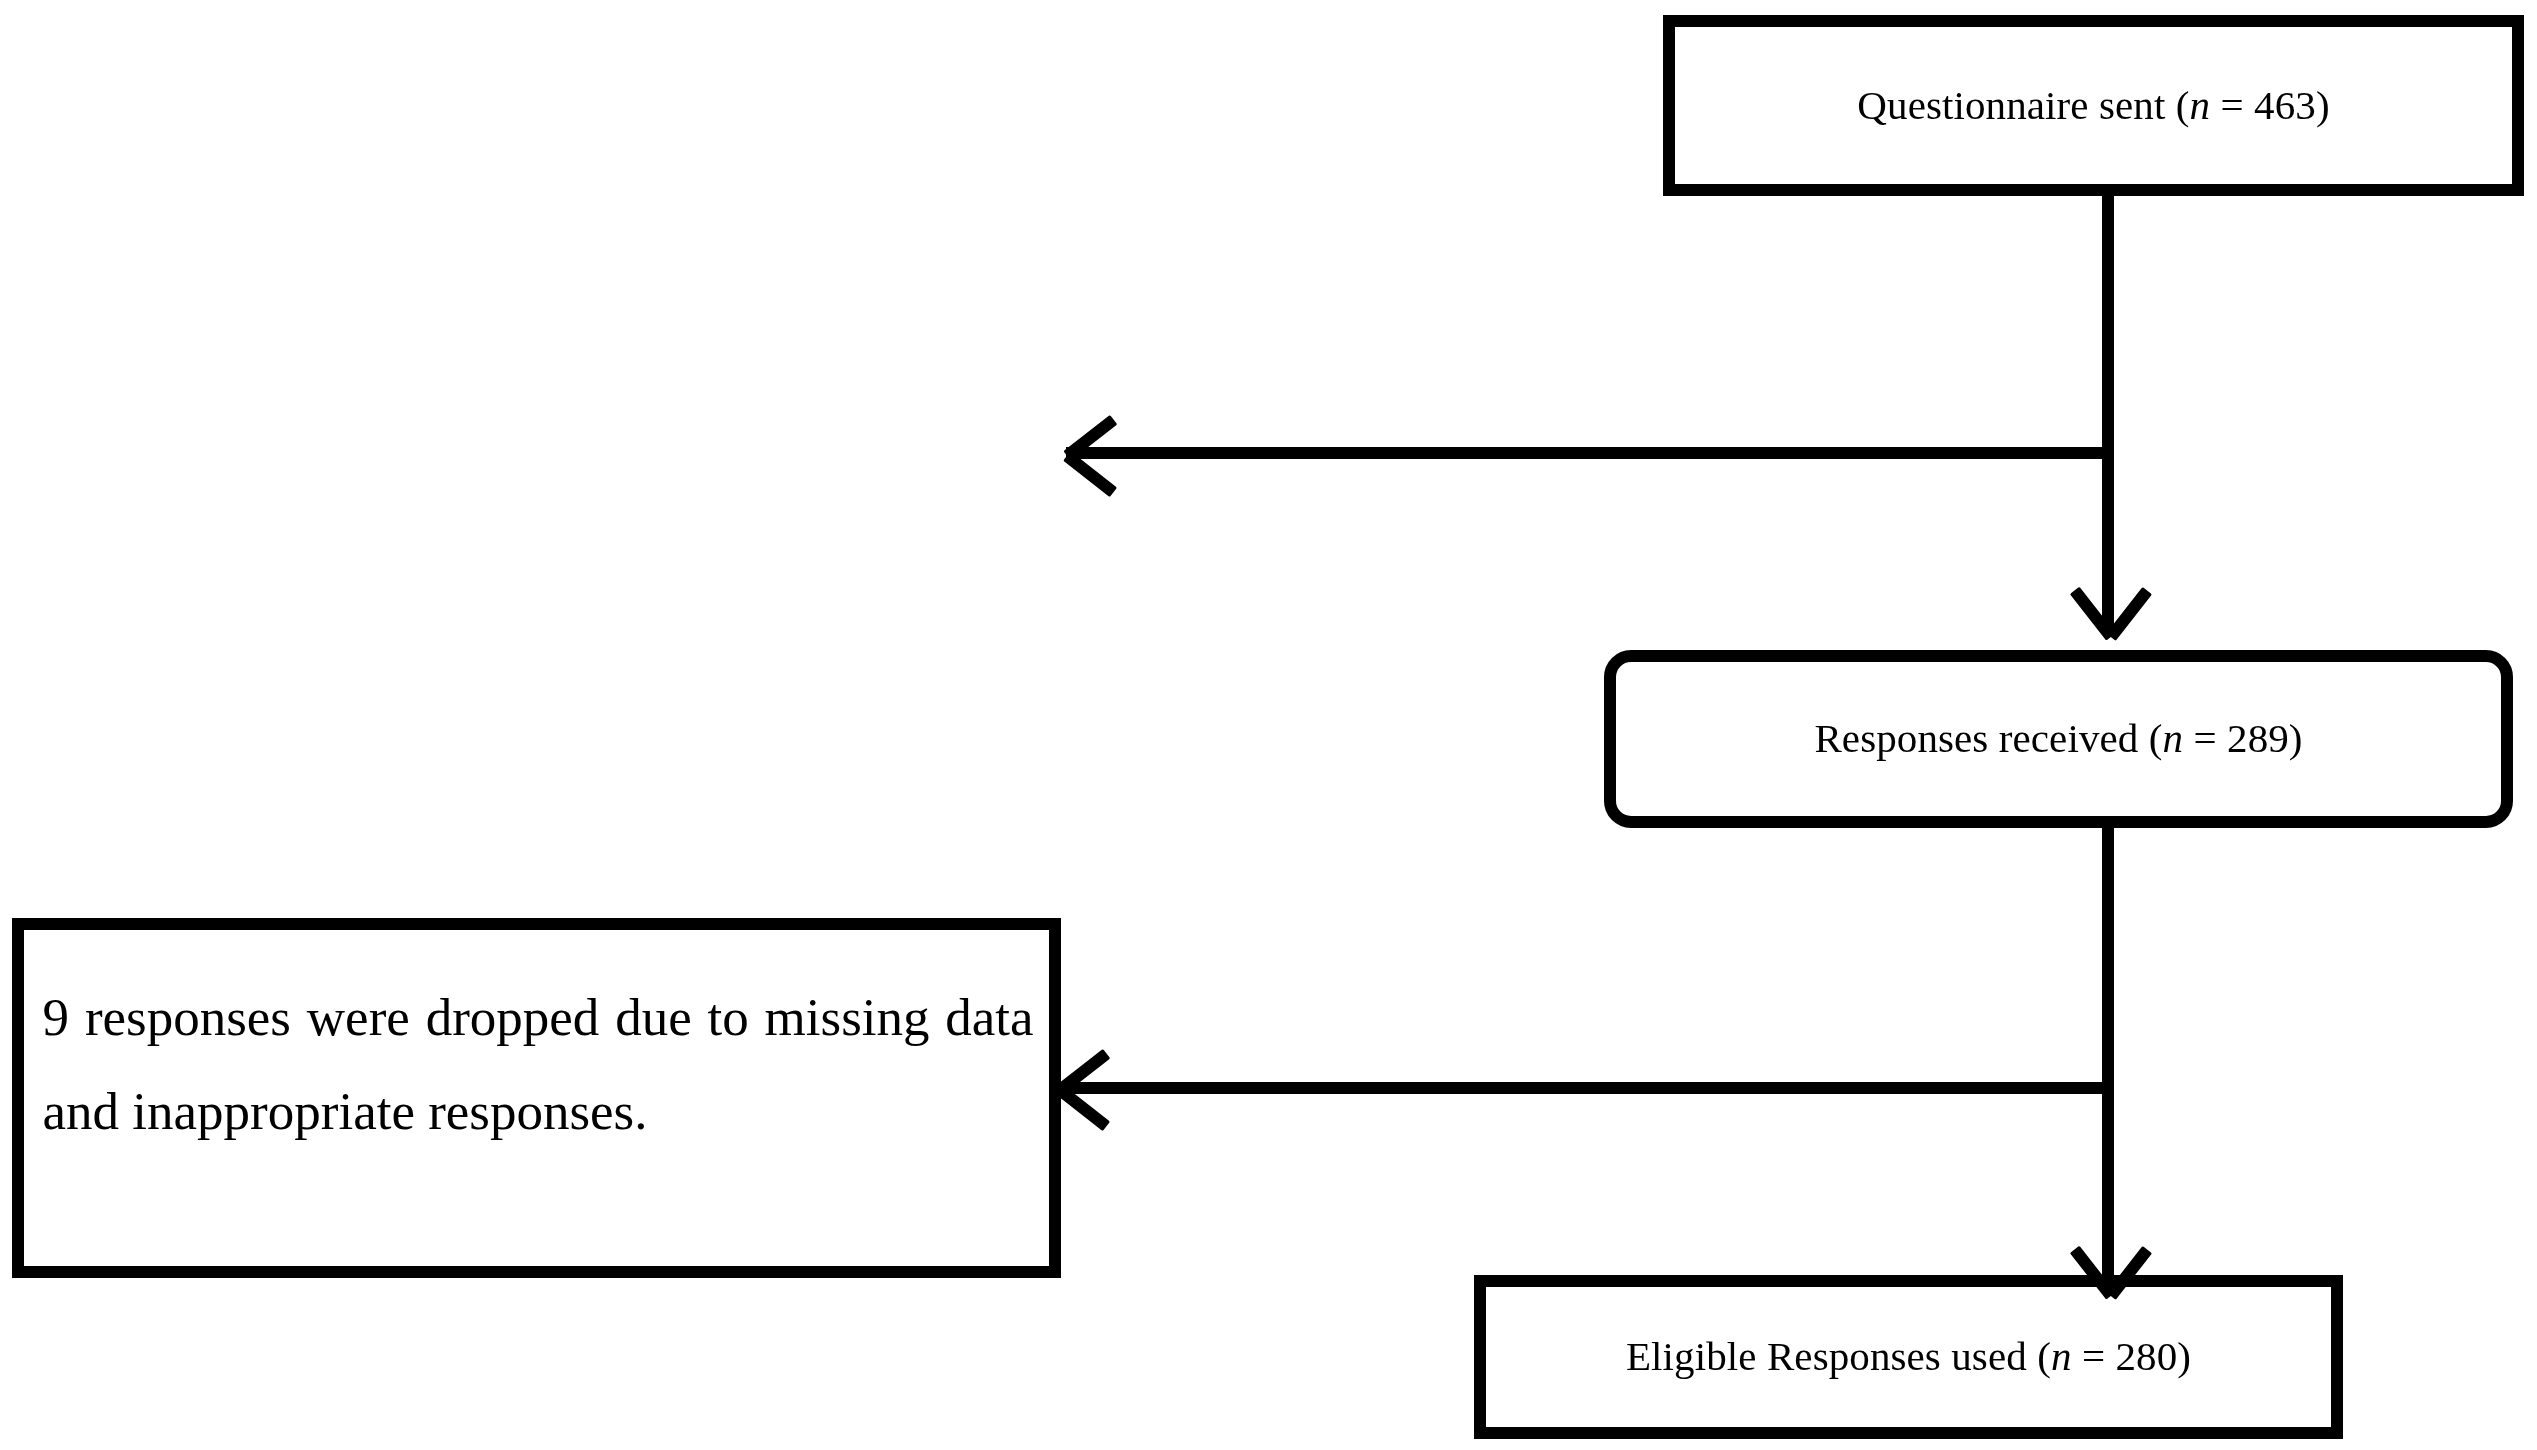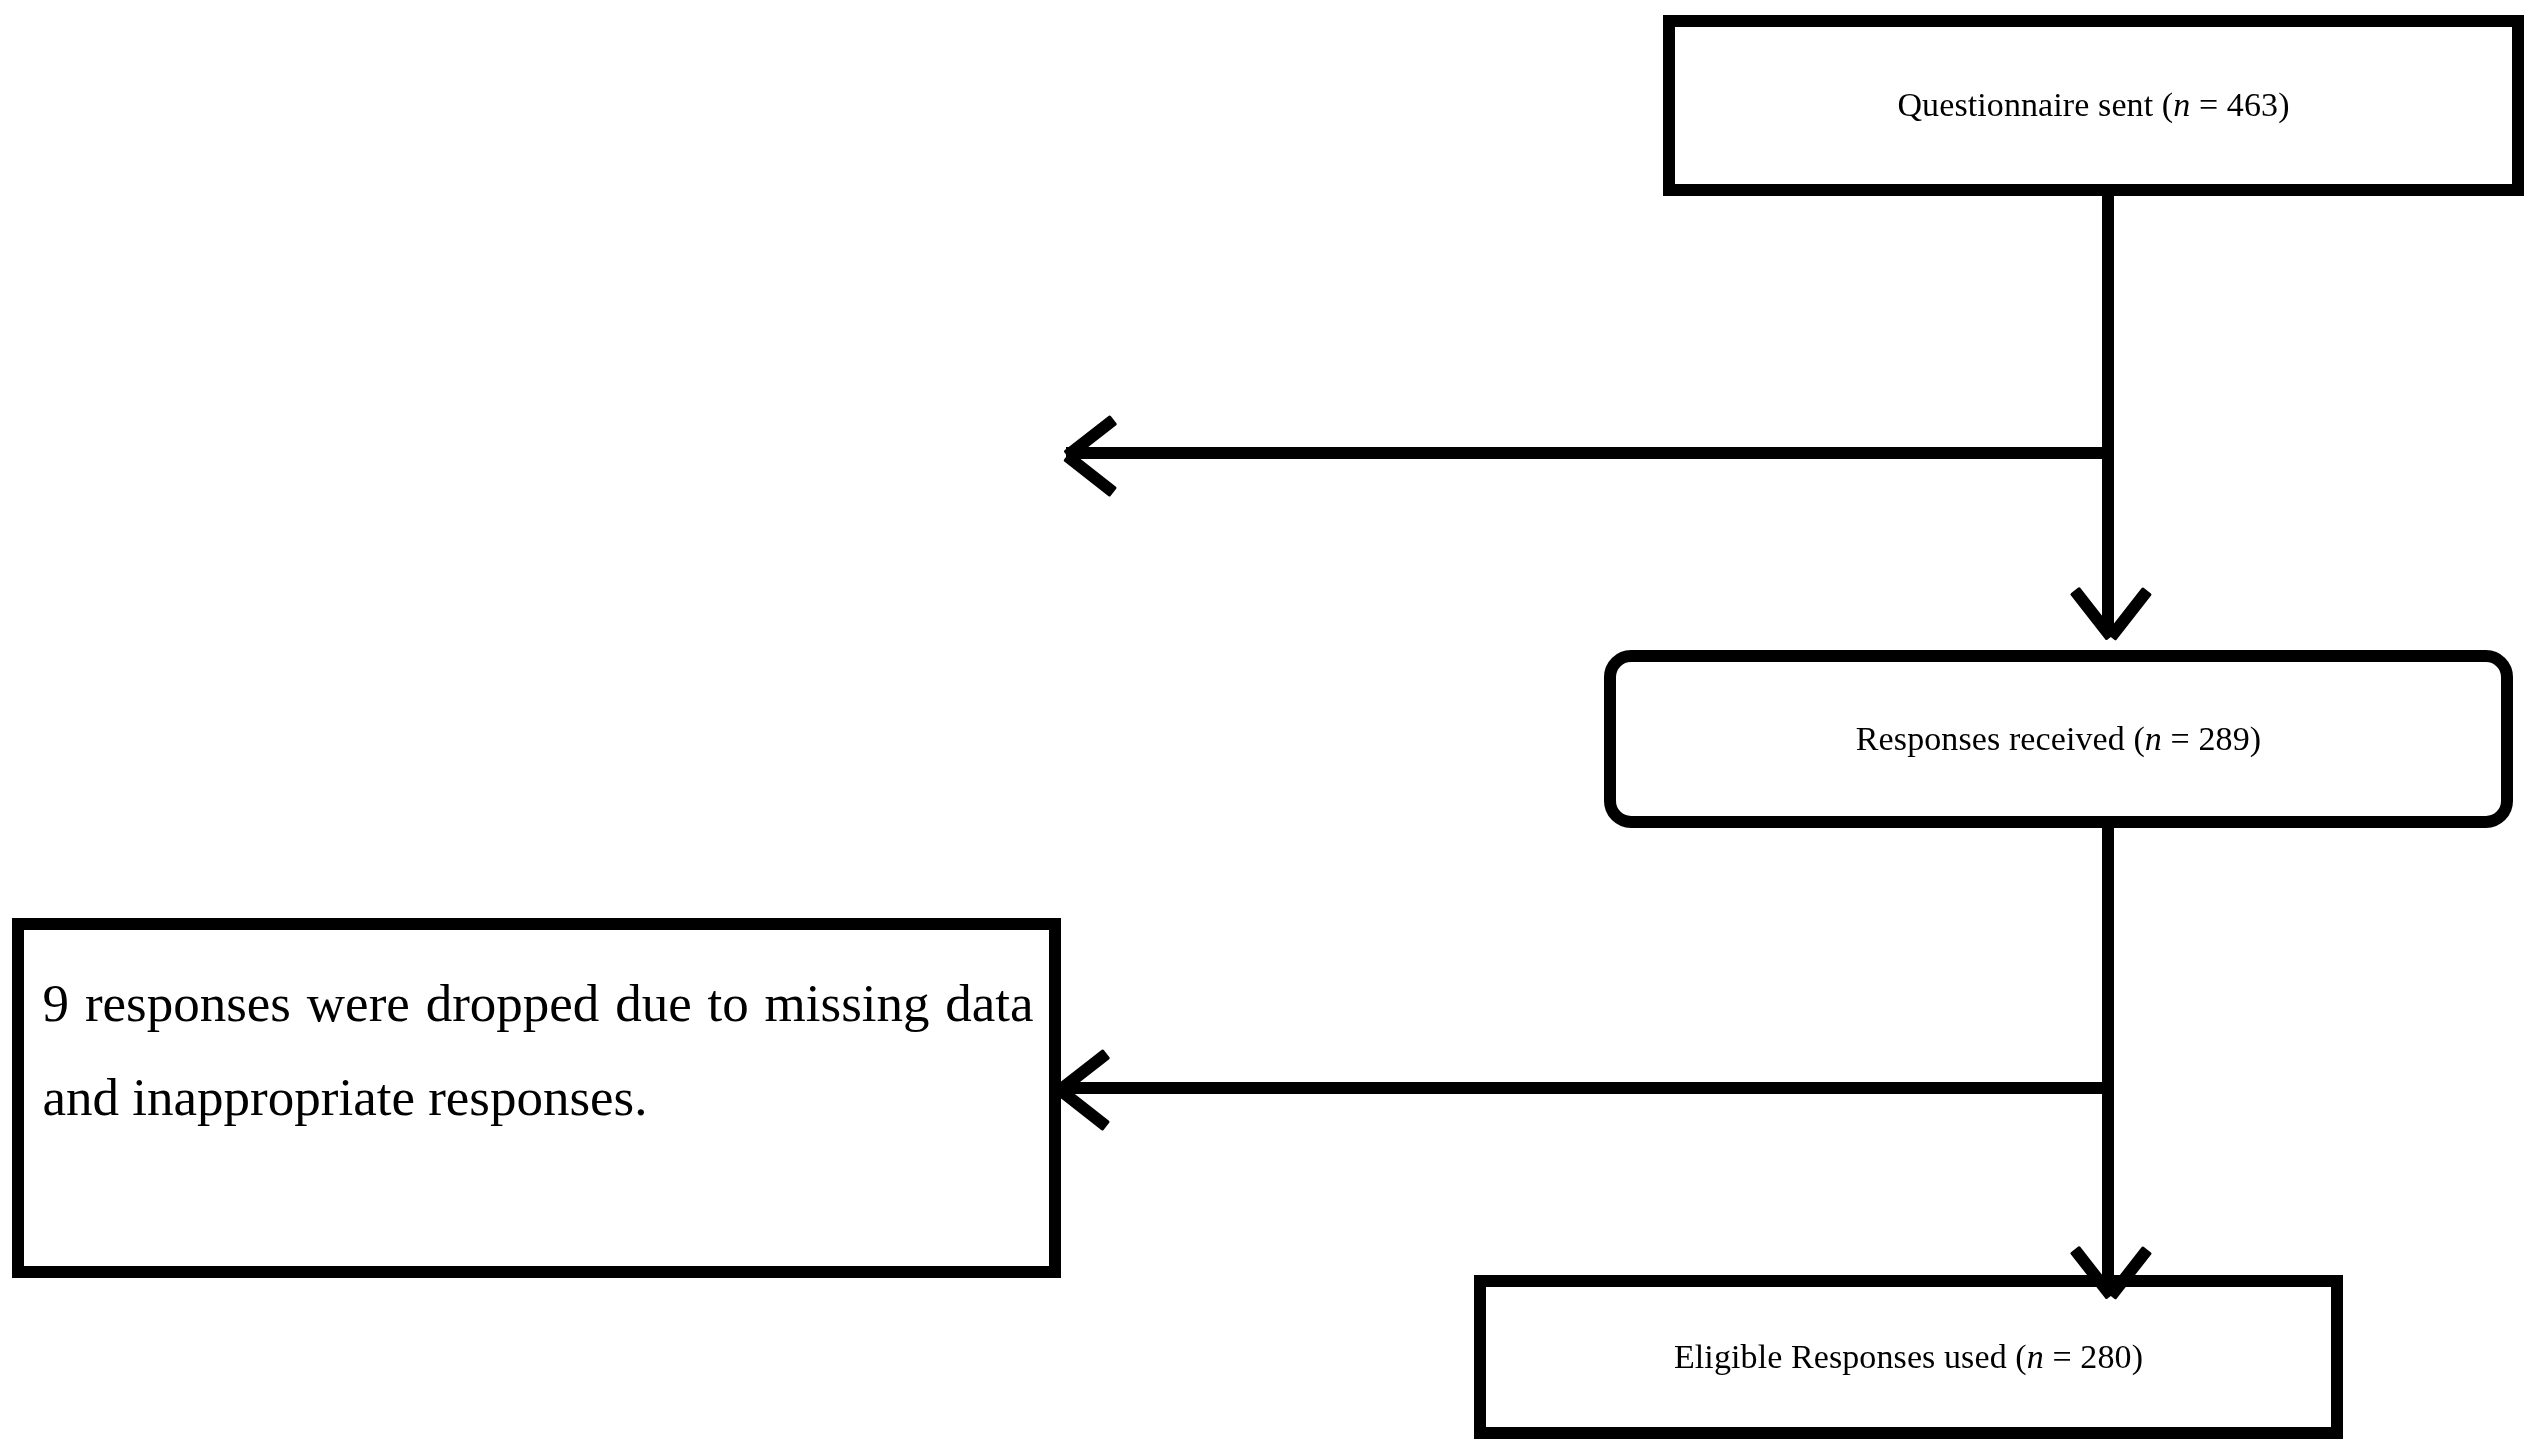--- a/index.html
+++ b/index.html
@@ -23,21 +23,21 @@
     box-sizing: border-box;
     border: 12.3px solid #000000;
     background: #ffffff;
     display: flex;
     align-items: center;
   }
   .fbox.center {
     justify-content: center;
   }
   .fbox .txt {
-    font-size: 34px;
+    font-size: 41px;
     line-height: 1.12;
     letter-spacing: 0.1px;
     white-space: nowrap;
   }
   .fbox .txt .ital {
     font-style: italic;
   }
 
   
   .fbox.just {
@@ -53,21 +53,21 @@
     box-sizing: border-box;
     padding: 0 15px 0 19px;
   }
 
   
   #box-sent       { left: 1663px; top: 15px;   width: 861px; height: 181px; }
   #box-received   { left: 1604px; top: 650px;  width: 909px; height: 178px; border-radius: 27px; }
   #box-eligible   { left: 1474px; top: 1275px; width: 869px; height: 164px; }
 
   #box-sent-to    { left: 18.4px;   top: 201px;  width: 1047px; height: 509px; padding-top: 39px; }
-  #box-dropped    { left: 11.6px;   top: 918px; width: 1049px; height: 360px; padding-top: 27px; }
+  #box-dropped    { left: 11.6px;   top: 918px; width: 1049px; height: 360px; padding-top: 41px; }
 
   
   .vline {
     position: absolute;
     width: 11.6px;
     background: #000000;
   }
   .hline {
     position: absolute;
     height: 11.6px;

